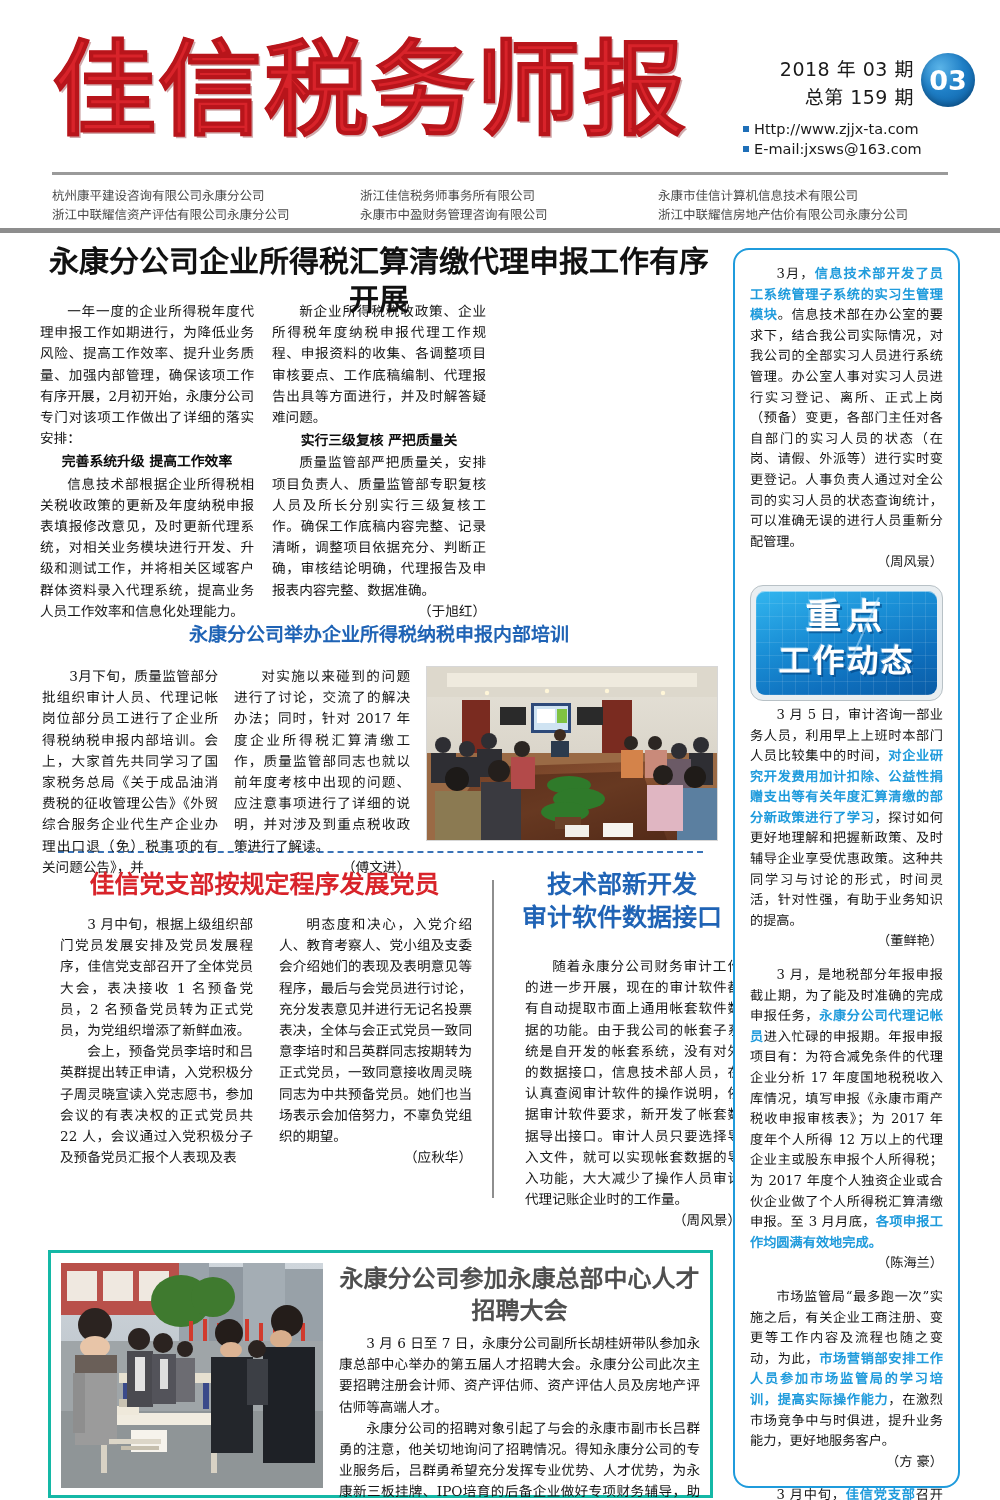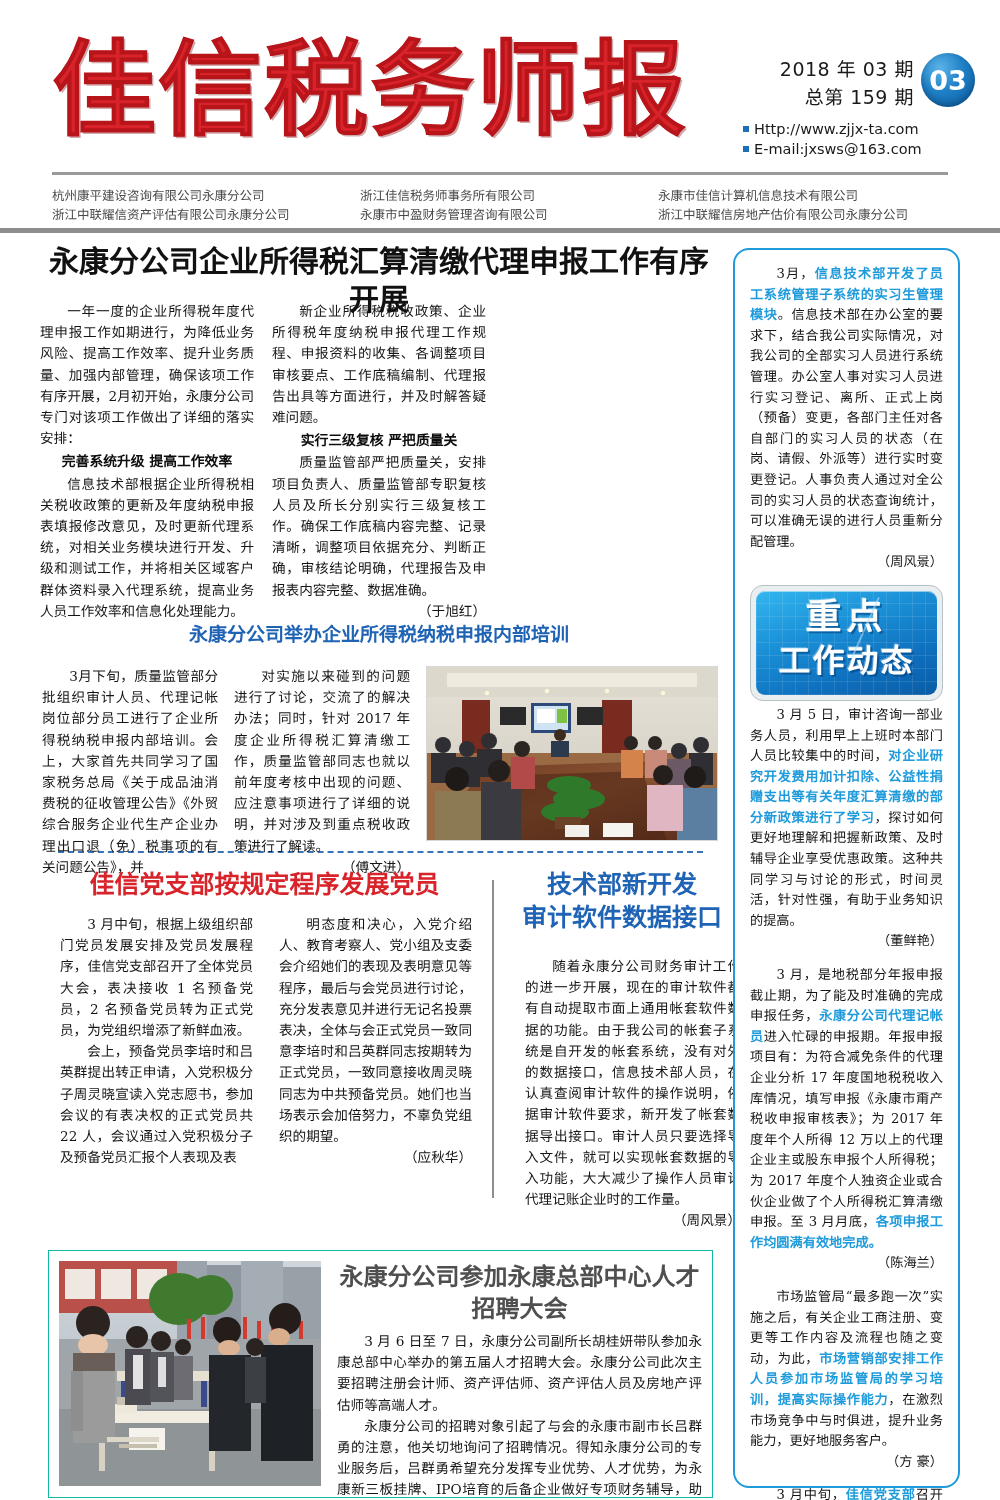--- a/index.html
+++ b/index.html
@@ -118,21 +118,21 @@
   .row34{position:absolute;left:0;top:625px;width:678px;height:345px;margin-left:12px;}
   .art3{position:absolute;left:0;top:0;width:425px;}
   .art3 .cols{position:absolute;left:8px;top:46px;width:412px;display:flex;gap:26px;}
   .art3 .col{width:197px;}
   .vrule{position:absolute;left:440px;top:12px;width:1.5px;height:318px;background:#8e8e8e;}
   .art4{position:absolute;left:462px;top:0;width:216px;}
   .art4 .bodyw{position:absolute;left:11px;top:88px;width:216px;}
 
   
   .art5{position:absolute;left:8px;top:1007px;width:665px;height:248px;
-    border:1px solid #14b8a6;background:#fff;box-sizing:border-box;padding:10px;}
+    border:3px solid #14b8a6;background:#fff;box-sizing:border-box;padding:10px;}
   .art5 .inner{display:flex;gap:16px;height:100%;}
   .photo2{width:262px;height:225px;position:relative;overflow:hidden;background:#9aa0a4;flex:none;}
   .art5 .txt{flex:1;}
   .art5 .hl-gray{margin-bottom:6px;}
 
   
   .sb-pad{padding:14px 15px 10px 15px;}
   .sb-bt{
     font-family:"DejaVu Serif","Liberation Serif",serif;
     font-size:13.2px;line-height:20.6px;color:#151515;text-align:justify;

